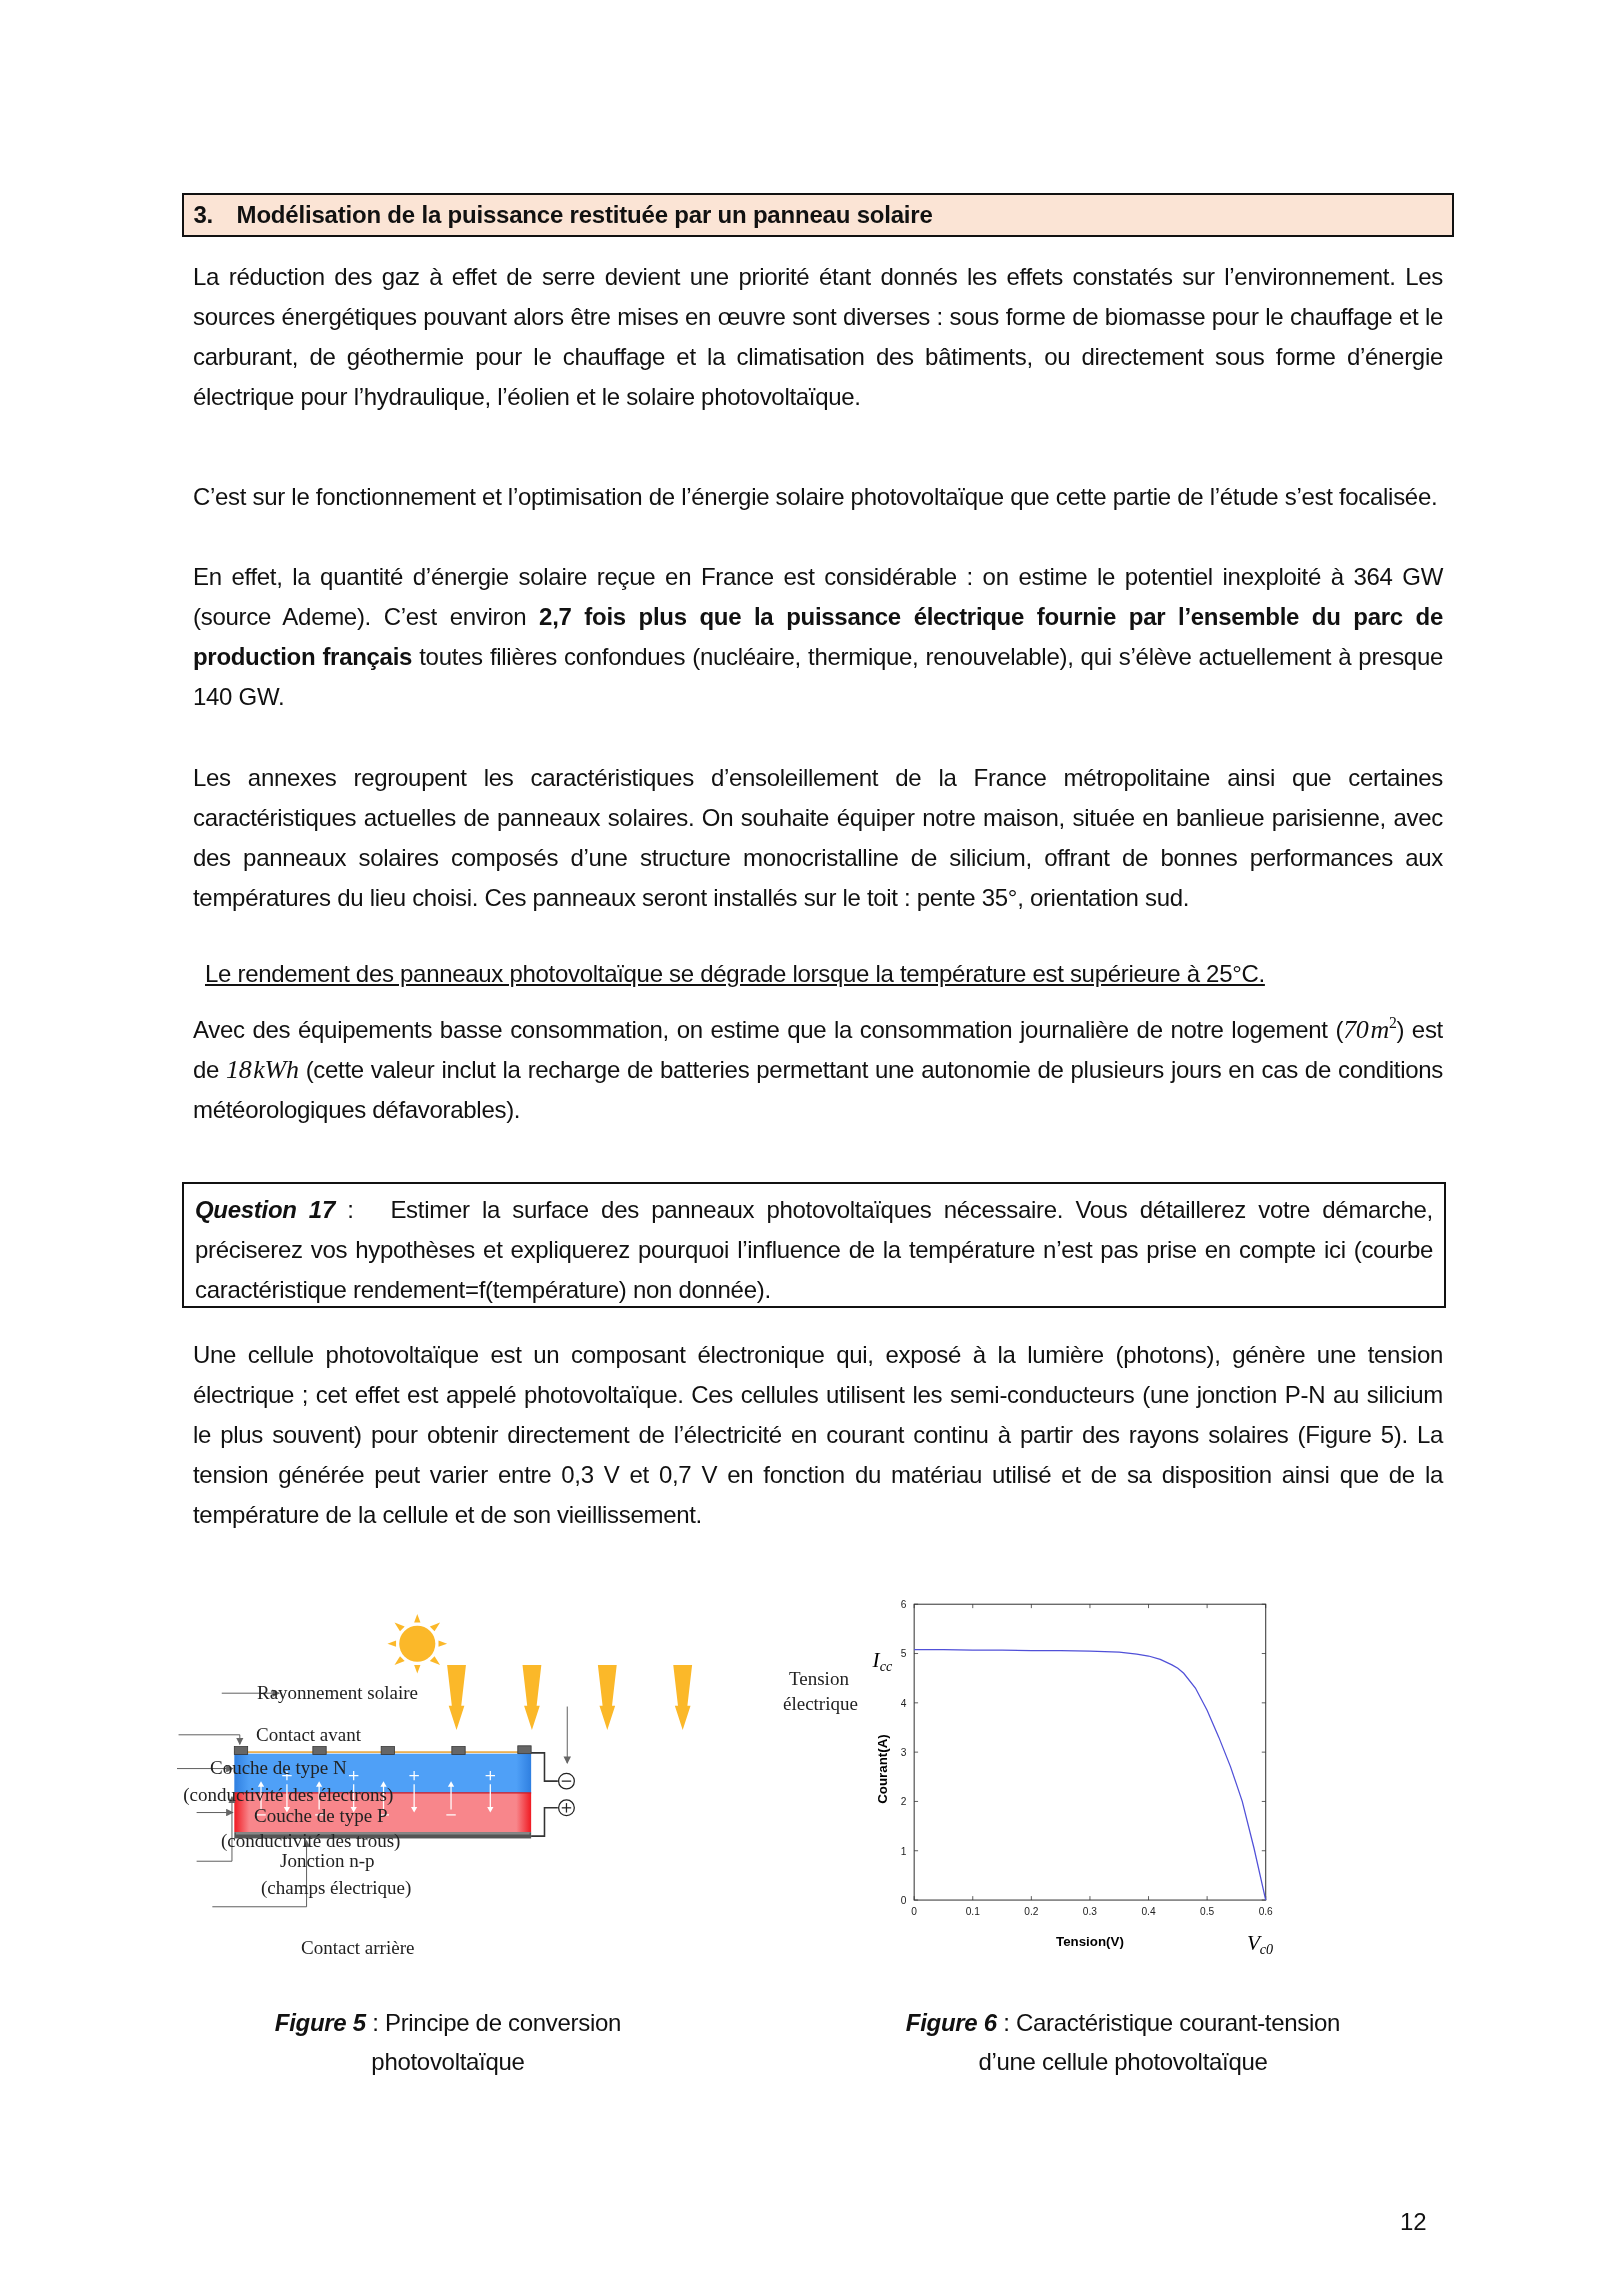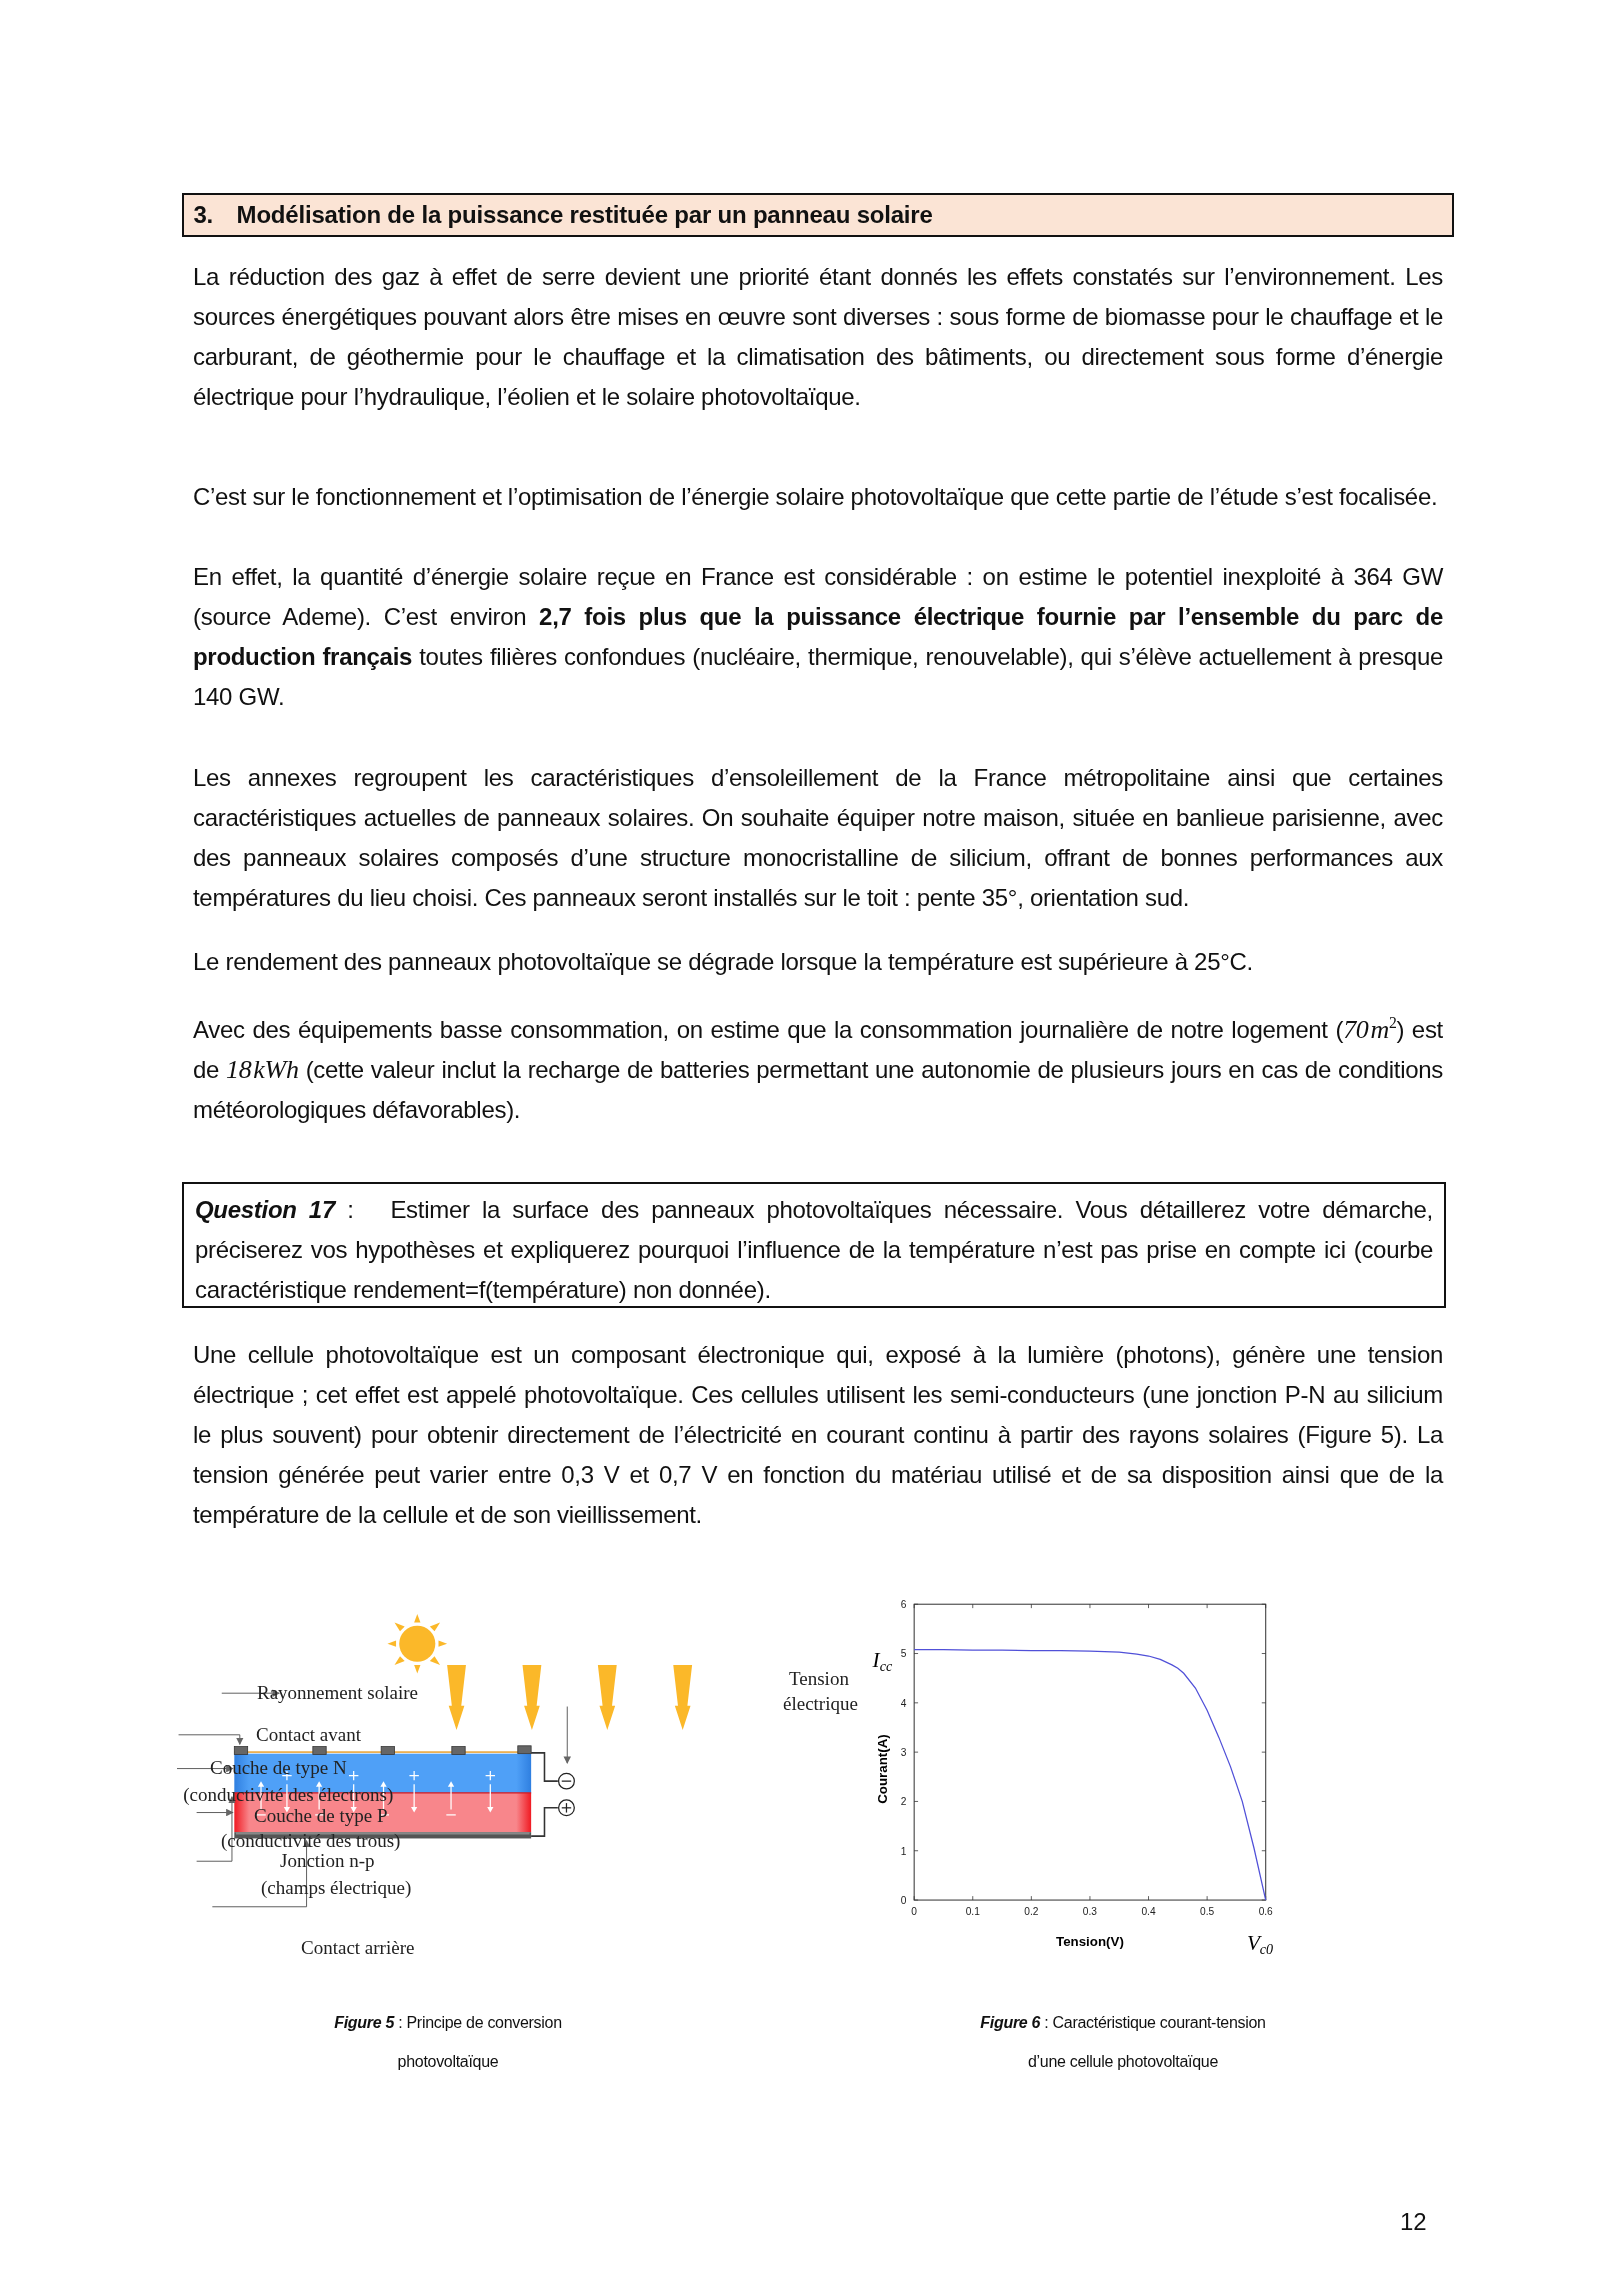--- a/index.html
+++ b/index.html
@@ -23,40 +23,40 @@
     border: 2.4px solid #111; box-sizing: border-box; padding: 6.3px 11px 0 11px;
     font-size: 24px; line-height: 40px; text-align: justify; letter-spacing: -0.3px; }
   .question-box .qlabel { font-weight: bold; font-style: italic; }
 
   .figure5 { position: absolute; left: 177px; top: 1602px; width: 691px; height: 330px; }
   .fig5-label { position: absolute; font-family: "Liberation Serif", "DejaVu Serif", serif;
     font-size: 19px; color: #222; white-space: nowrap; }
 
   .figure6 { position: absolute; left: 871px; top: 1586px; width: 565px; height: 377px; }
 
-  .caption { position: absolute; font-size: 16px; line-height: 39px; text-align: center; letter-spacing: -0.3px; }
+  .caption { position: absolute; font-size: 24px; line-height: 39px; text-align: center; letter-spacing: -0.3px; }
   .caption .figlabel { font-weight: bold; font-style: italic; }
 
   .page-number { position: absolute; left: 1400px; top: 2168px; font-size: 24px; margin-top: 40px; }
 </style>
 </head>
 <body>
 
 <div class="page">
 
   <div class="section-header">
     <span class="num">3.</span>
     <span>Modélisation de la puissance restituée par un panneau solaire</span>
   </div>
 
   <p class="para" style="top:257px; margin:0;">La réduction des gaz à effet de serre devient une priorité étant donnés les effets constatés sur l’environnement. Les sources énergétiques pouvant alors être mises en œuvre sont diverses : sous forme de biomasse pour le chauffage et le carburant, de géothermie pour le chauffage et la climatisation des bâtiments, ou directement sous forme d’énergie électrique pour l’hydraulique, l’éolien et le solaire photovoltaïque.</p>
   <p class="para" style="top:477px; margin:0;">C’est sur le fonctionnement et l’optimisation de l’énergie solaire photovoltaïque que cette partie de l’étude s’est focalisée.</p>
   <p class="para" style="top:557px; margin:0;"><span>En effet, la quantité d’énergie solaire reçue en France est considérable : on estime le potentiel inexploité à 364 GW (source Ademe). C’est environ </span><b>2,7 fois plus que la puissance électrique fournie par l’ensemble du parc de production français</b><span> toutes filières confondues (nucléaire, thermique, renouvelable), qui s’élève actuellement à presque 140 GW.</span></p>
   <p class="para" style="top:758px; margin:0;">Les annexes regroupent les caractéristiques d’ensoleillement de la France métropolitaine ainsi que certaines caractéristiques actuelles de panneaux solaires. On souhaite équiper notre maison, située en banlieue parisienne, avec des panneaux solaires composés d’une structure monocristalline de silicium, offrant de bonnes performances aux températures du lieu choisi. Ces panneaux seront installés sur le toit : pente 35°, orientation sud.</p>
-  <p class="para" style="top:942px; margin:0;">Le rendement des panneaux photovoltaïque se dégrade lorsque la température est supérieure à 25°C.</p>
+  <p class="para" style="top:942px; margin:12px;text-decoration:underline;">Le rendement des panneaux photovoltaïque se dégrade lorsque la température est supérieure à 25°C.</p>
   <p class="para" style="top:1003px; margin:0;"><span>Avec des équipements basse consommation, on estime que la consommation journalière de notre logement (</span><span class="math"><span>70</span> <span>m</span><sup>2</sup></span><span>) est de </span><span class="math"><span>18</span> <span>kWh</span></span><span> (cette valeur inclut la recharge de batteries permettant une autonomie de plusieurs jours en cas de conditions météorologiques défavorables).</span></p>
 
   <div class="question-box">
     <span class="qlabel">Question 17</span><span style="white-space:pre;"> :   </span><span>Estimer la surface des panneaux photovoltaïques nécessaire. Vous détaillerez votre démarche, préciserez vos hypothèses et expliquerez pourquoi l’influence de la température n’est pas prise en compte ici (courbe caractéristique rendement=f(température) non donnée).</span>
   </div>
 
   <p class="para" style="top:1335px; margin:0;">Une cellule photovoltaïque est un composant électronique qui, exposé à la lumière (photons), génère une tension électrique ; cet effet est appelé photovoltaïque. Ces cellules utilisent les semi-conducteurs (une jonction P-N au silicium le plus souvent) pour obtenir directement de l’électricité en courant continu à partir des rayons solaires (Figure 5). La tension générée peut varier entre 0,3 V et 0,7 V en fonction du matériau utilisé et de sa disposition ainsi que de la température de la cellule et de son vieillissement.</p>
 
   <div class="figure5">
     <svg width="691" height="330" viewBox="0 0 880 420">

